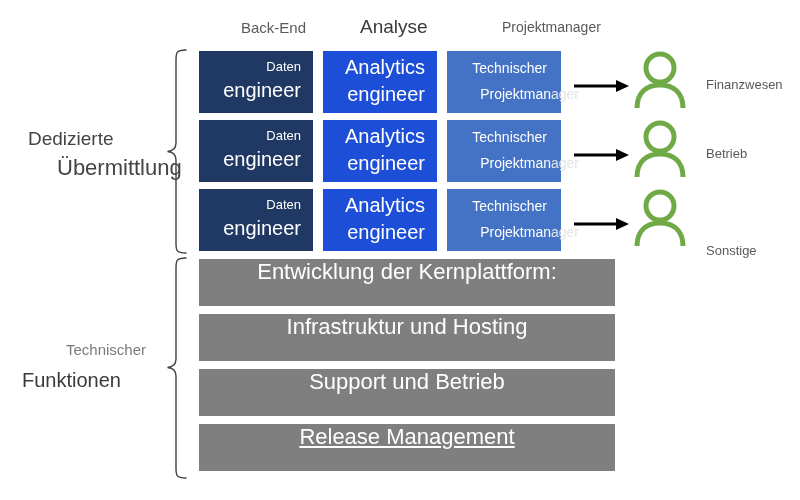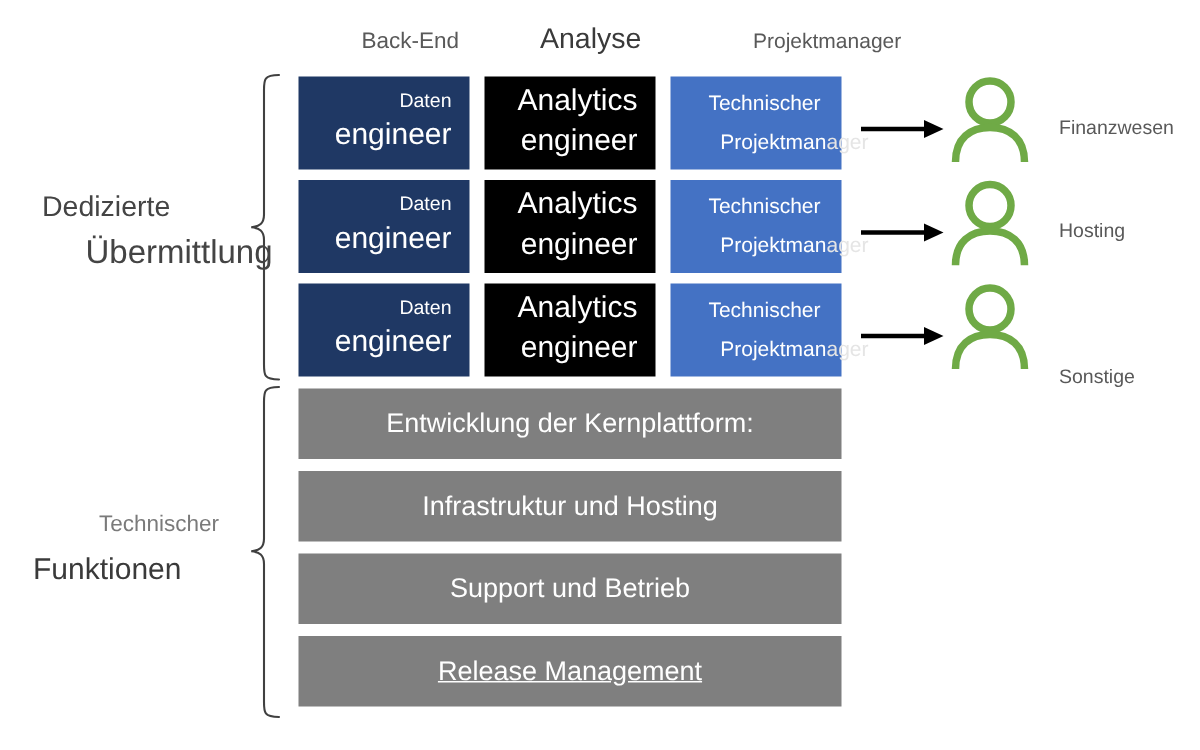--- a/index.html
+++ b/index.html
@@ -40,21 +40,21 @@
 
   .role-box {
     position: absolute;
     top: 0;
     height: 62px;
     box-sizing: border-box;
     color: #ffffff;
     overflow: visible;
   }
   .role-box.col0 { left: 0px;   width: 114px; background: #1F3864; }
-  .role-box.col1 { left: 124px; width: 114px; background: #000000; }
+  .role-box.col1 { left: 124px; width: 114px; background: #1d4ed8; }
   .role-box.col2 { left: 248px; width: 114px; background: #4472C4; }
 
   .role-line1 {
     position: absolute;
     right: 12px;
     top: 7px;
     font-size: 13px;
     white-space: nowrap;
     line-height: 17px;
   }
@@ -78,27 +78,26 @@
   }
   .role-box.col2 .role-line2 .spill {
     color: #e5e5e5;
   }
   .role-box.col2 .role-line1 { font-size: 14px; top: 9px; right: 14px; text-align: center; }
 
   
   .fn-bar {
     position: absolute;
     left: 199px;
-    width: 362px;
+    width: 416px;
     background: #7F7F7F;
     color: #ffffff;
     display: flex;
-    align-items: center;
     justify-content: center;
-    font-size: 18px;
+    font-size: 22px;
     text-align: center;
   }
   #fn-bar-0 { top: 259px; height: 47px; }
   #fn-bar-1 { top: 314px; height: 47px; }
   #fn-bar-2 { top: 369px; height: 47px; }
   #fn-bar-3 { top: 424px; height: 47px; text-decoration: underline; }
 
   
   .brace { position: absolute; left: 166px; }
   #brace-top    { top: 49px;  }
@@ -243,21 +242,21 @@
   </svg>
 </div>
 <div class="person-label" id="person-label-0">Finanzwesen</div>
 
 <div class="person" id="person-1">
   <svg width="56" height="58" viewBox="0 0 56 58" xmlns="http://www.w3.org/2000/svg" aria-hidden="true">
     <circle cx="28" cy="18" r="14" stroke="#6FAA46" stroke-width="5" fill="none"></circle>
     <path d="M5 58 C5 42, 15 35, 28 35 C41 35, 51 42, 51 58" stroke="#6FAA46" stroke-width="5" fill="none"></path>
   </svg>
 </div>
-<div class="person-label" id="person-label-1">Hosting</div>
+<div class="person-label" id="person-label-1">Betrieb</div>
 
 <div class="person" id="person-2">
   <svg width="56" height="58" viewBox="0 0 56 58" xmlns="http://www.w3.org/2000/svg" aria-hidden="true">
     <circle cx="28" cy="18" r="14" stroke="#6FAA46" stroke-width="5" fill="none"></circle>
     <path d="M5 58 C5 42, 15 35, 28 35 C41 35, 51 42, 51 58" stroke="#6FAA46" stroke-width="5" fill="none"></path>
   </svg>
 </div>
 <div class="person-label" id="person-label-2">Sonstige</div>
 
 </body></html>

